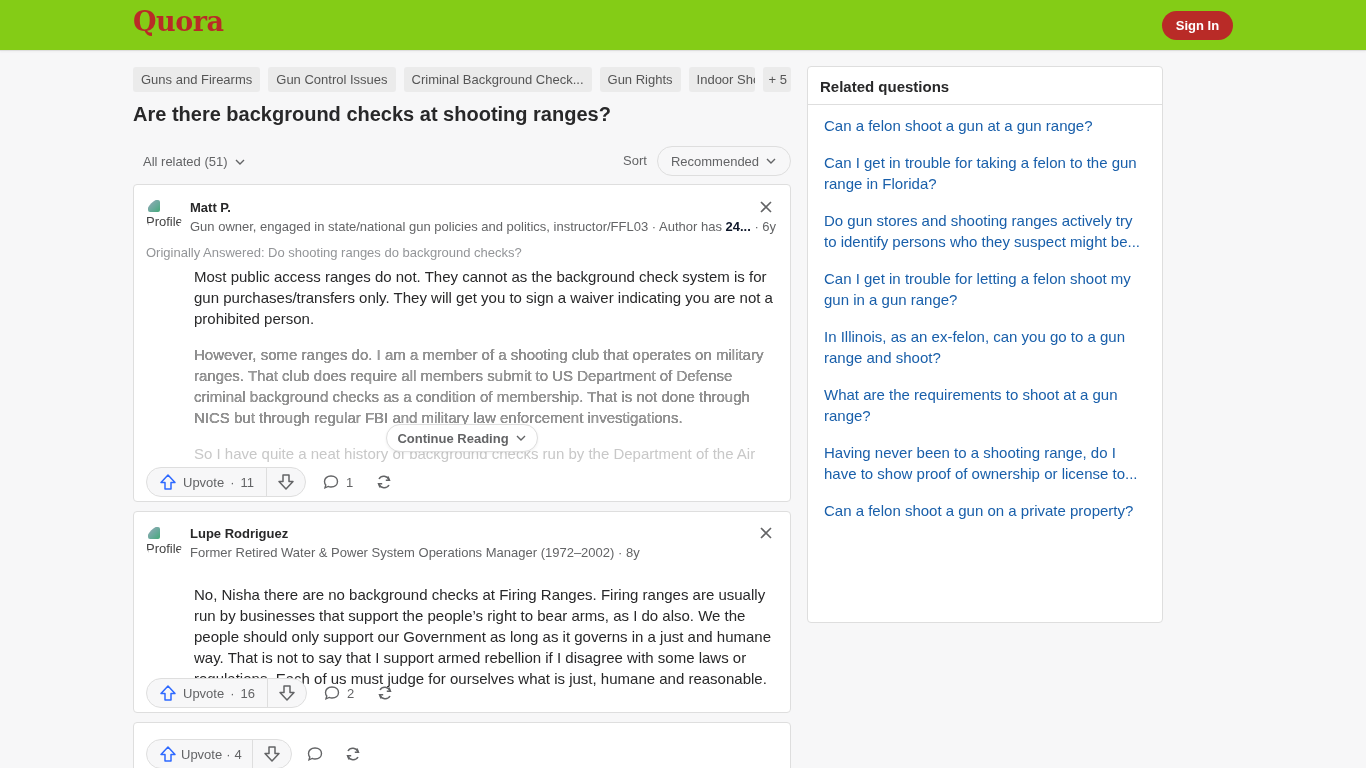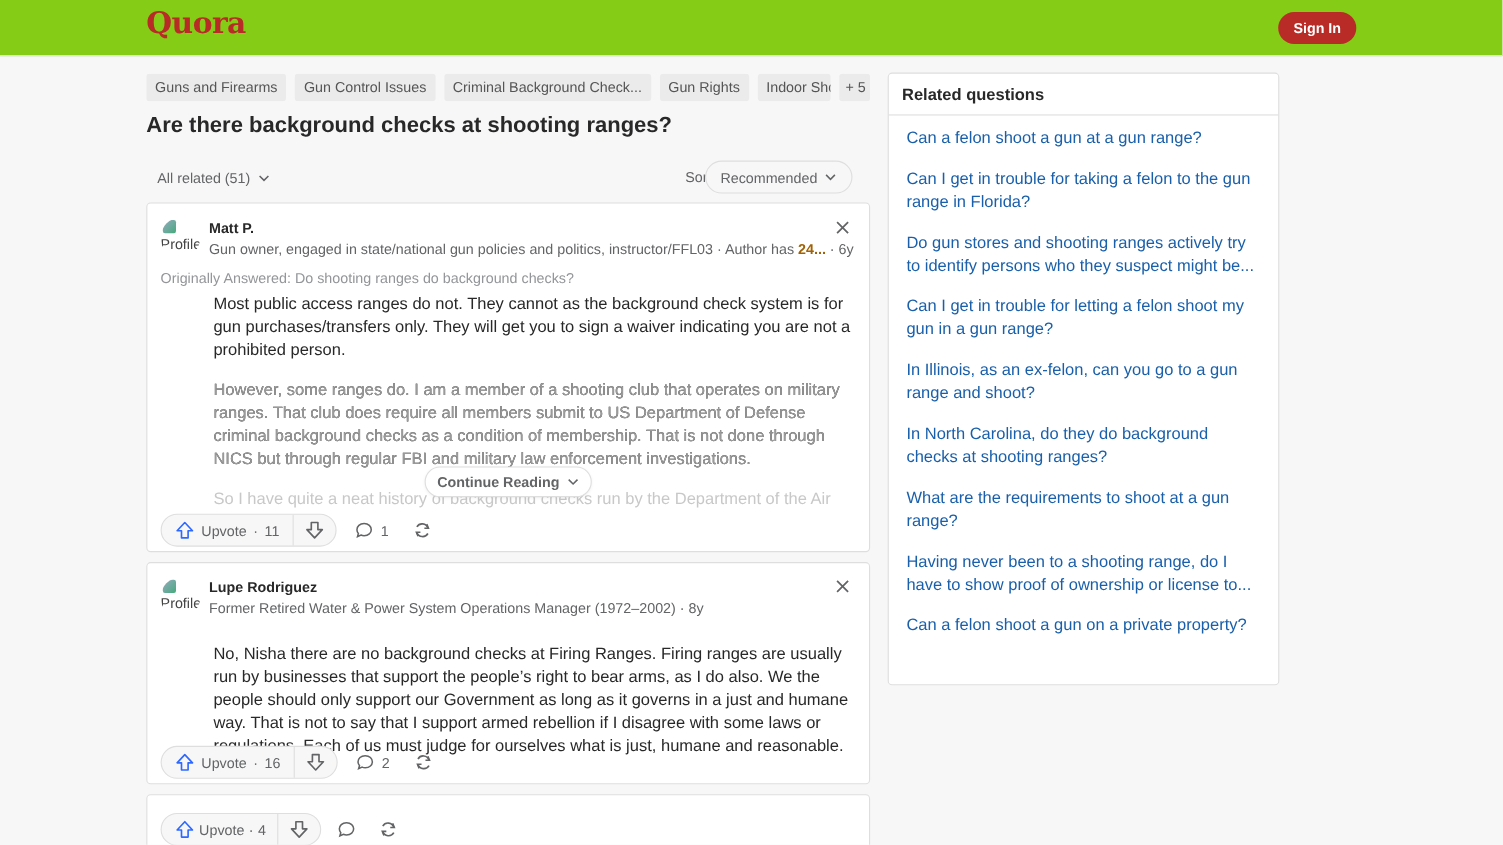--- a/index.html
+++ b/index.html
@@ -47,21 +47,21 @@
   }
   .filterbar {
     position: absolute; left: 133px; top: 146px; width: 658px; height: 30px;
   }
   .allrelated {
     position: absolute; left: 10px; top: 8px; font-size: 13px; color: #636466;
     display: flex; align-items: center; gap: 6px; cursor: pointer;
   }
   .sortlabel { position: absolute; left: 490px; top: 7px; font-size: 13px; color: #636466; }
   .sortbtn {
-    position: absolute; left: 508px; top: 0; width: 134px; height: 30px;
+    position: absolute; left: 524px; top: 0; width: 134px; height: 30px;
     border: 1px solid #dedede; border-radius: 15px; background: #f7f7f8;
     font-size: 13px; color: #636466;
     display: flex; align-items: center; justify-content: center; gap: 6px; cursor: pointer;
   }
   .card {
     position: absolute; left: 133px; width: 658px;
     background: #fff; border: 1px solid #dedede; border-radius: 4px;
     overflow: hidden;
   }
   .avatar {
@@ -69,21 +69,21 @@
     overflow: hidden; font-size: 13px; color: #444;
   }
   .avatar .pic {
     position: absolute; left: 2px; top: 2px; width: 12px; height: 12px;
     background: linear-gradient(135deg,#9ab 0%, #6a9 60%, #4a7 100%);
     border-radius: 2px;
   }
   .avatar .alt { position: absolute; left: 0; top: 16px; white-space: nowrap; }
   .author { position: absolute; left: 56px; font-size: 13px; font-weight: bold; color: #282829; }
   .cred { position: absolute; left: 56px; font-size: 13px; color: #636466; white-space: nowrap; }
-  .cred b { color: #a16207; }
+  .cred b { color: #0f172a; }
   .closex { position: absolute; left: 624px; width: 16px; height: 16px; cursor: pointer; }
   .orig { position: absolute; left: 12px; font-size: 13px; color: #939598; }
   .body { position: absolute; left: 12px; width: 636px; font-size: 15px; line-height: 21px; color: #282829; }
   .body p { margin-bottom: 15px; margin-left: 48px; }
   .fade { color: #9a9a9a; }
   .fade2 { color: #c8c8c8; }
   .continue {
     position: absolute; left: 252px; top: 239px; width: 152px; height: 28px;
     background: #fff; border: 1px solid #dedede; border-radius: 14px;
     font-size: 13px; font-weight: bold; color: #636466;
@@ -322,18 +322,17 @@
 </div>
 
 <div class="sidebar">
   <h3><span>Related questions</span></h3>
   <ul class="rq">
     <li>Can a felon shoot a gun at a gun range?</li>
     <li>Can I get in trouble for taking a felon to the gun range in Florida?</li>
     <li style="white-space:nowrap;overflow:hidden;text-overflow:ellipsis;height:42px;white-space:normal;">Do gun stores and shooting ranges actively try to identify persons who they suspect might be...</li>
     <li>Can I get in trouble for letting a felon shoot my gun in a gun range?</li>
     <li>In Illinois, as an ex-felon, can you go to a gun range and shoot?</li>
-    <li>In North Carolina, do they do background checks at shooting ranges?</li>
     <li>What are the requirements to shoot at a gun range?</li>
     <li>Having never been to a shooting range, do I have to show proof of ownership or license to...</li>
     <li>Can a felon shoot a gun on a private property?</li>
   </ul>
 </div>
 
 </body></html>

